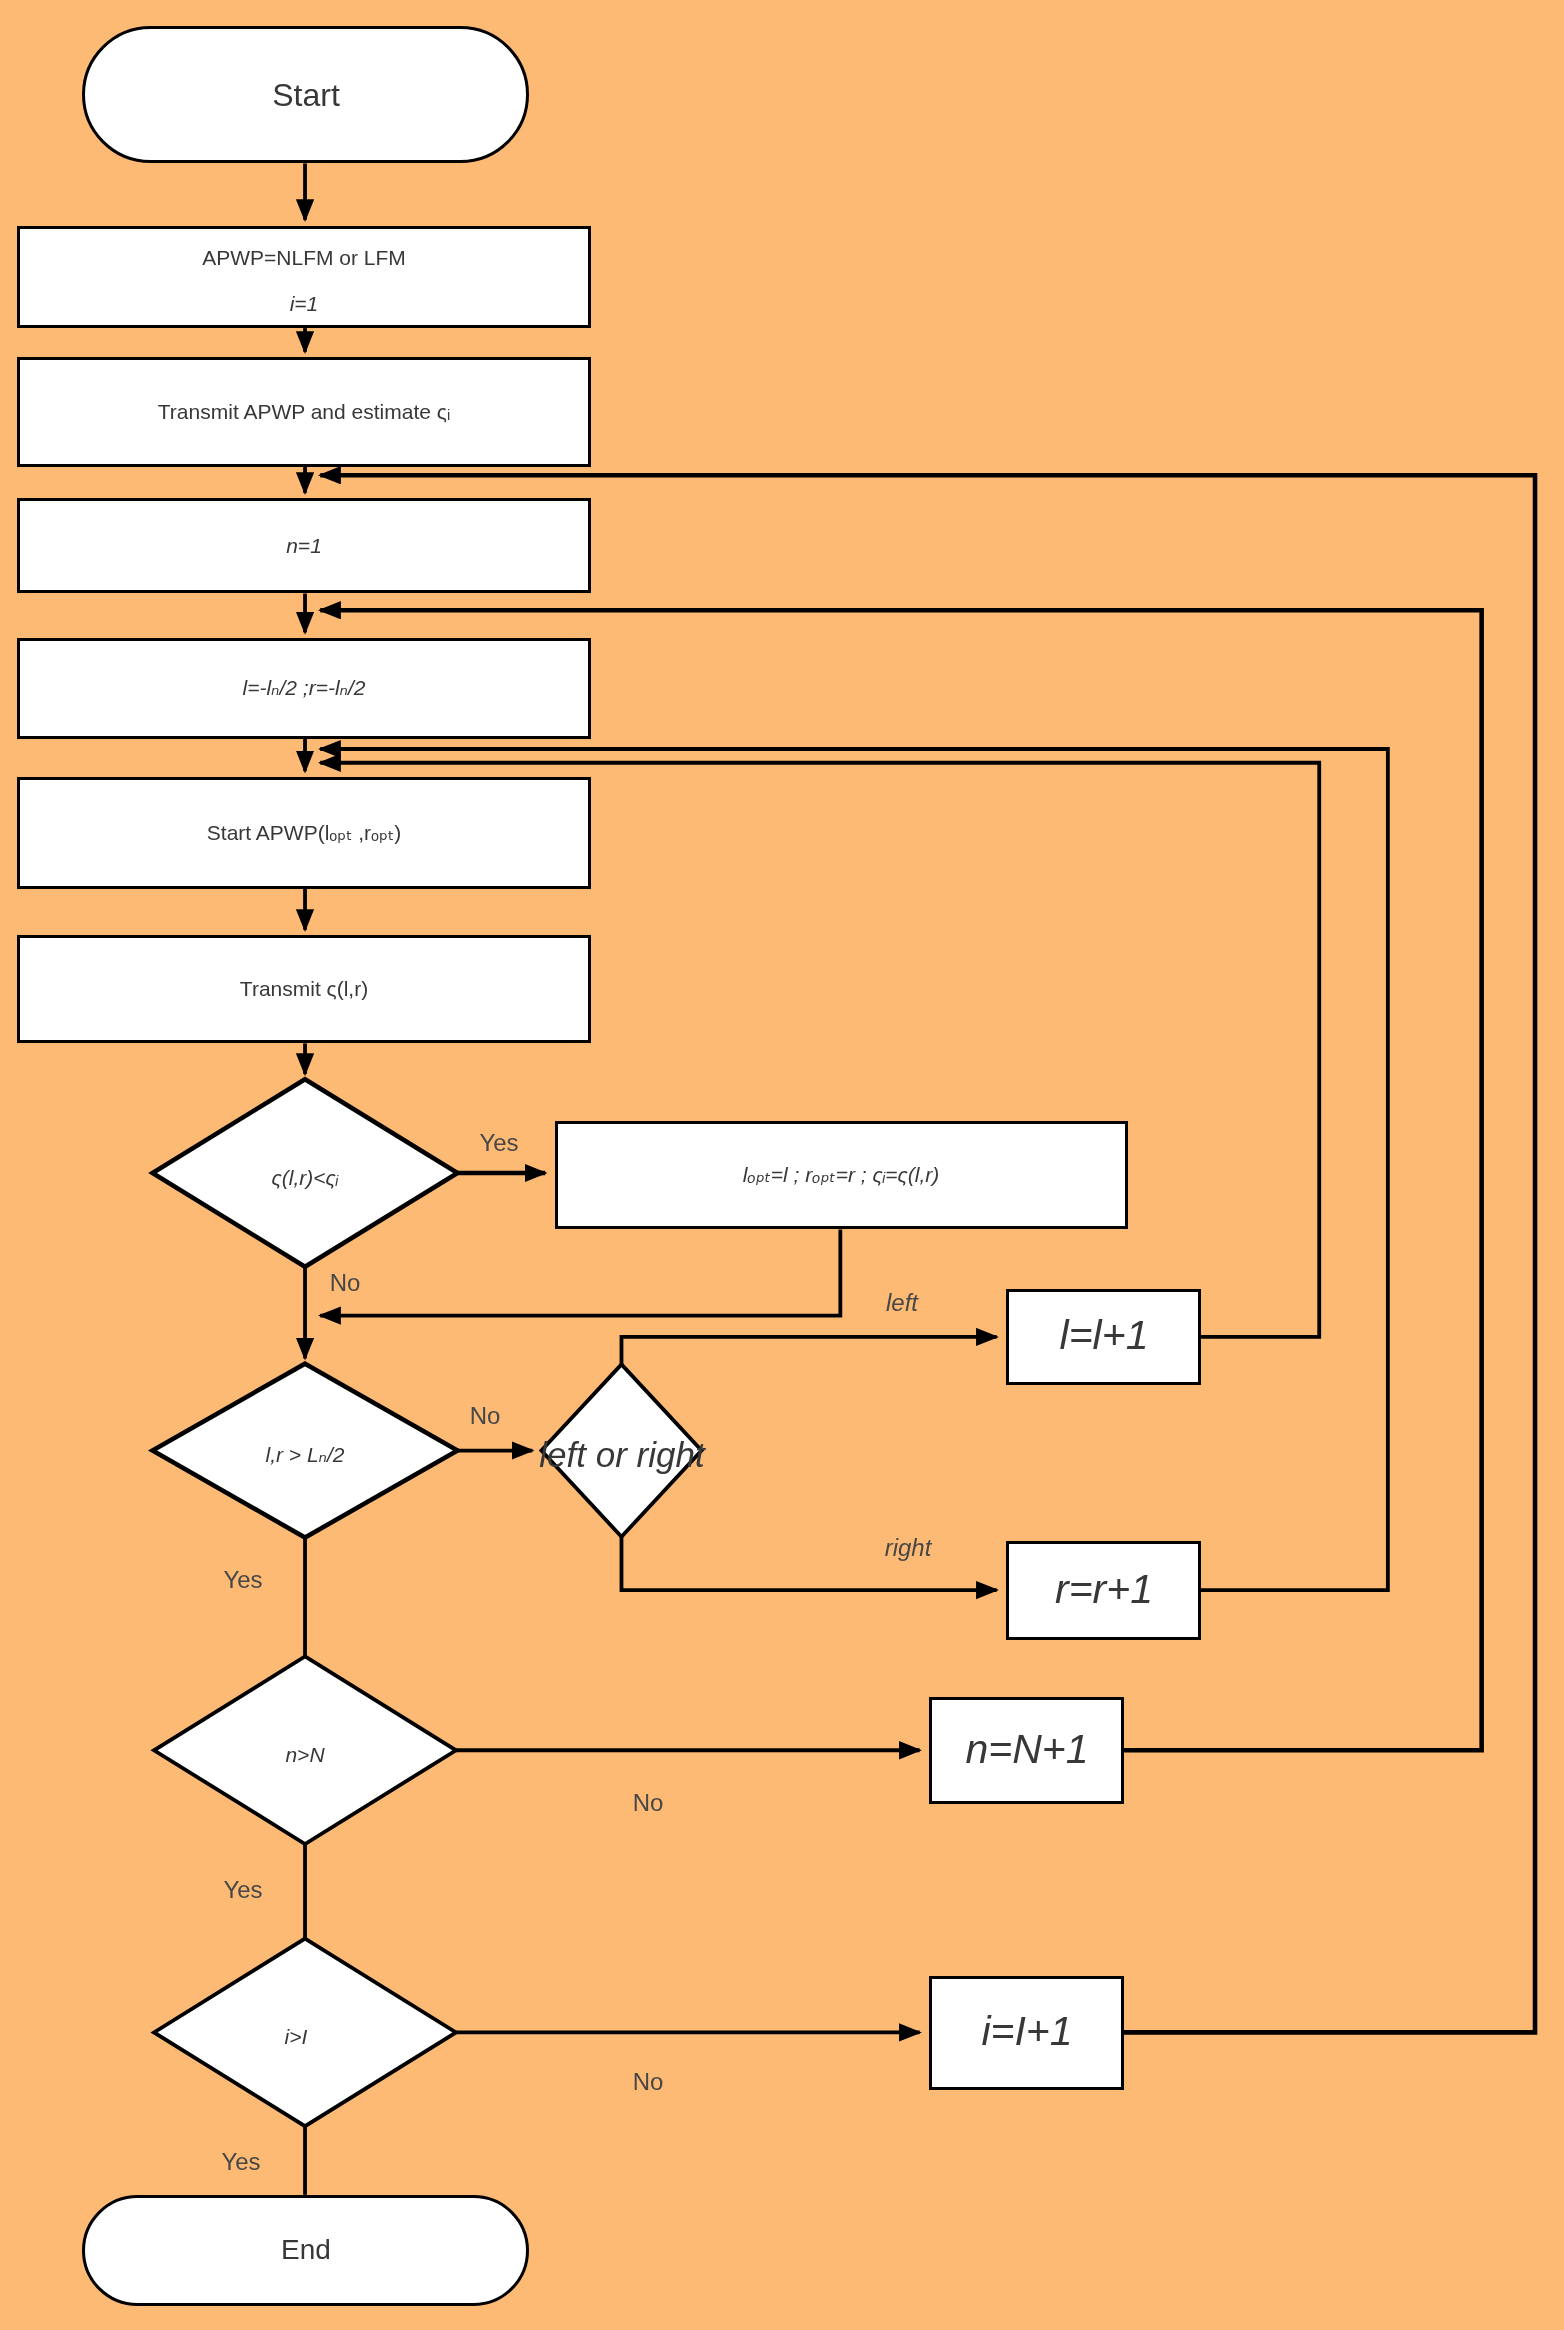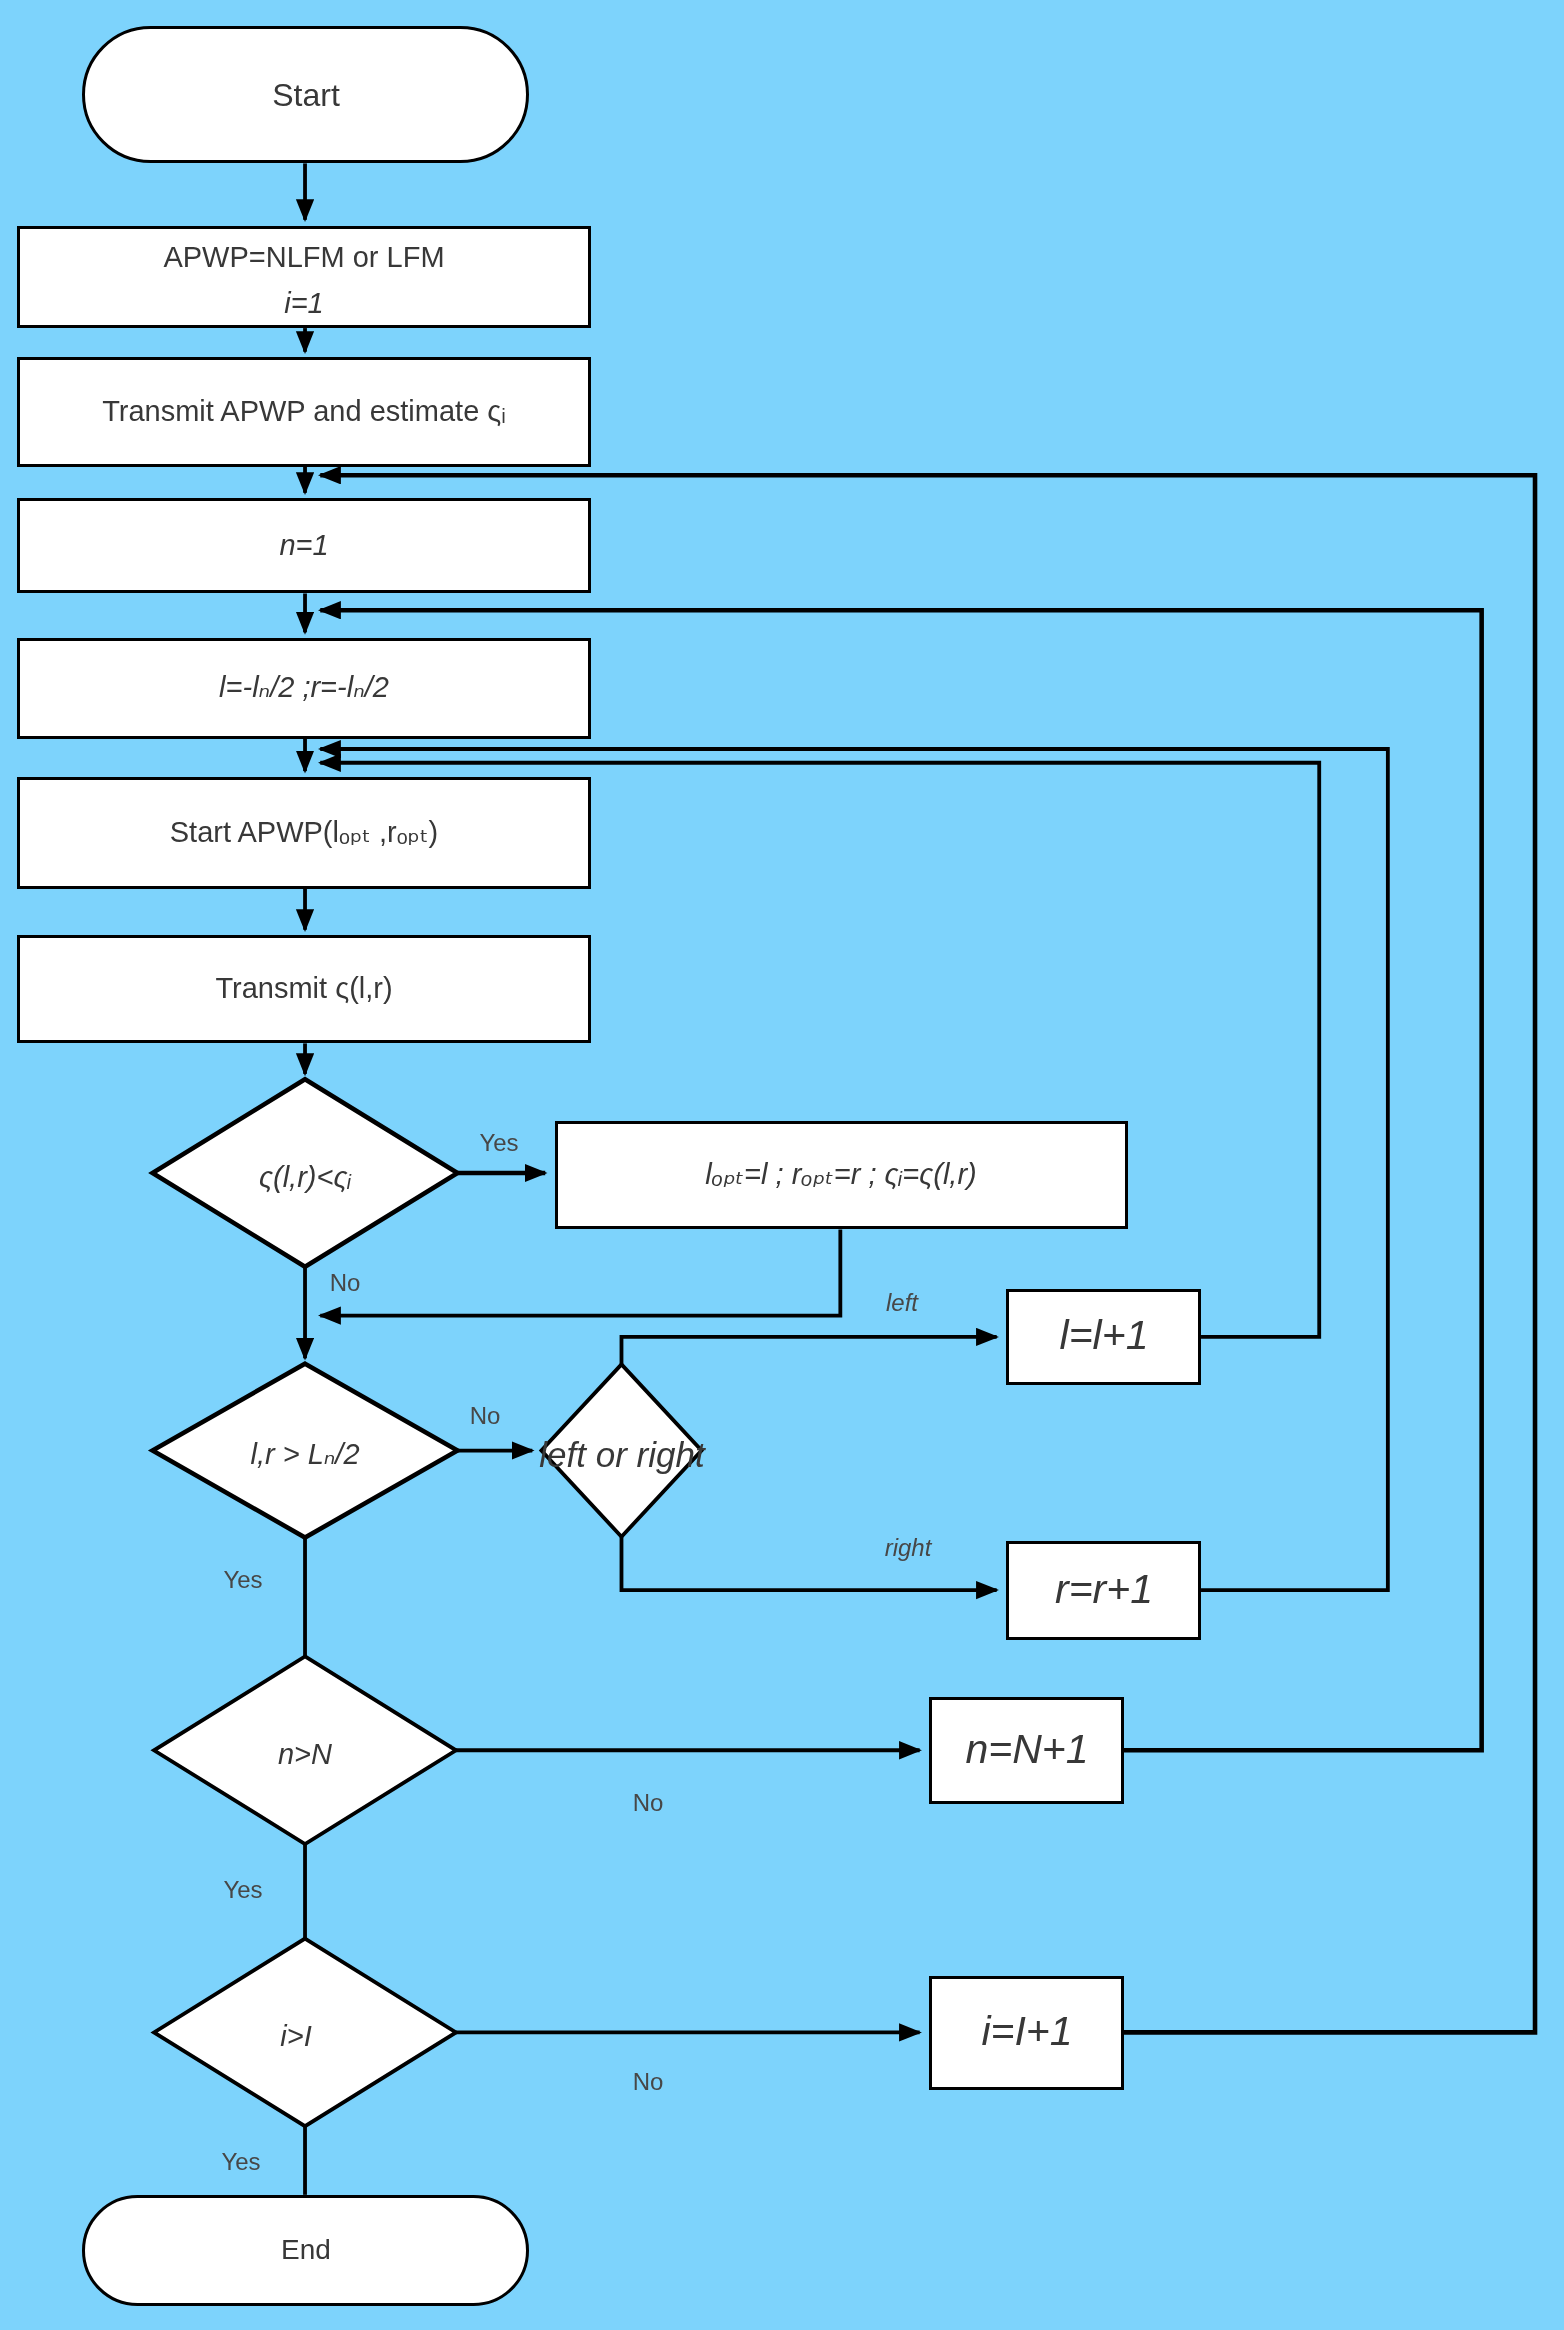--- a/index.html
+++ b/index.html
@@ -1,25 +1,25 @@
 <!DOCTYPE html>
 <html style="font-size:12.2px"><head>
 <meta charset="utf-8">
 <style>
   html,body{margin:0;padding:0;background:#ffffff;}
   .canvas{
-    position:relative;width:1564px;height:2330px;background:#7dd3fc;overflow:hidden;
+    position:relative;width:1564px;height:2330px;background:#fdba74;overflow:hidden;
     font-family:"Liberation Sans","DejaVu Sans",sans-serif;color:#383838;text-decoration:underline;
   }
   .shape{position:absolute;background:#ffffff;border:3.8px solid #000000;box-sizing:border-box;}
   .stadium{border-radius:72px;}
   .wires{position:absolute;left:0;top:0;pointer-events:none;}
   .t{
     position:absolute;transform:translate(-50%,-50%);text-align:center;
-    white-space:pre;font-size:29px;line-height:1.15;color:#383838;
+    white-space:pre;font-size:21px;line-height:1.15;color:#383838;
   }
   .t.big{font-size:32px;}
   .t.bigger{font-size:28px;}
   .t.it{font-style:italic;}
   .t.lbl{font-size:24px;color:#474747;}
   .t.small-box{font-size:41px;}
 </style>
 </head>
 <body>
 

